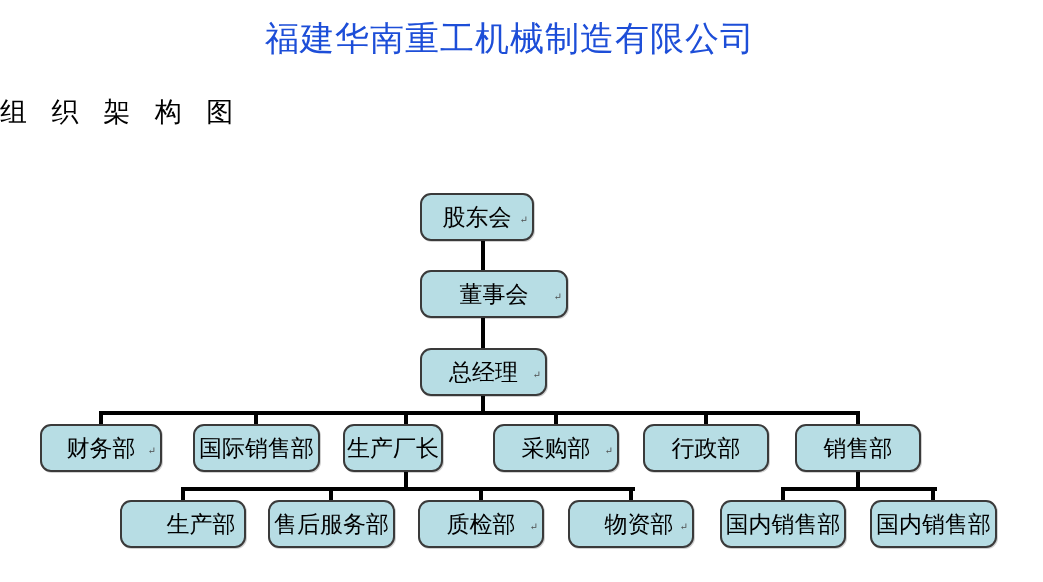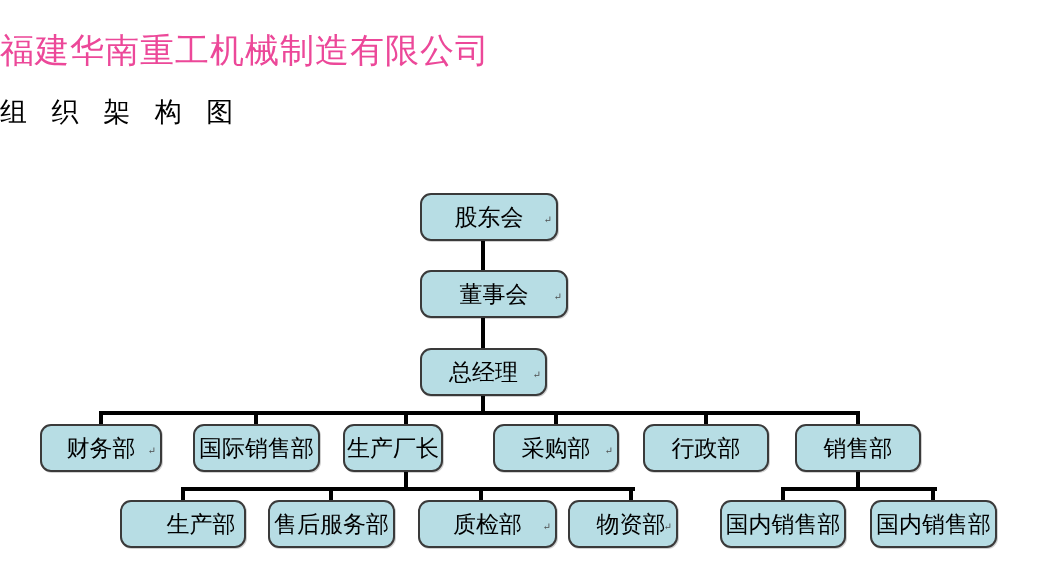--- a/index.html
+++ b/index.html
@@ -6,26 +6,27 @@
   .canvas {
     position: relative;
     width: 1043px;
     height: 582px;
     background: #ffffff;
     font-family: "DejaVu Serif", "Liberation Serif", serif;
     overflow: hidden;
   }
   .title {
     position: absolute;
-    top: 28px;
+    top: 16px;
     left: 0;
     width: 1020px;
+    text-align: center;
     font-size: 34px;
     letter-spacing: 1px;
-    color: #ec4899;
+    color: #1d4ed8;
     white-space: nowrap;
   }
   .subtitle {
     position: absolute;
     top: 94px;
     left: 0;
     width: 1000px;
     text-align: left;
     font-size: 27px;
     letter-spacing: 8px;
@@ -53,33 +54,33 @@
     right: 4px;
     bottom: 14px;
     font-size: 10px;
     color: #4a4a4a;
     letter-spacing: 0;
   }
   .v { position: absolute; width: 4px; background: #000000; }
   .h { position: absolute; height: 4px; background: #000000; }
 
   
-  .n-shareholders        { left: 420px; top: 193px; width: 138px; }
+  .n-shareholders        { left: 420px; top: 193px; width: 114px; }
   .n-board               { left: 420px; top: 270px; width: 148px; }
   .n-gm                  { left: 420px; top: 348px; width: 127px; }
   .n-finance             { left: 40px;  top: 424px; width: 122px; justify-content: center; }
   .n-rd                  { left: 193px; top: 424px; width: 127px; }
   .n-production-director { left: 343px; top: 424px; width: 100px; }
   .n-purchasing          { left: 493px; top: 424px; width: 126px; }
   .n-admin               { left: 643px; top: 424px; width: 126px; }
   .n-sales               { left: 795px; top: 424px; width: 126px; }
   .n-production          { left: 120px; top: 500px; width: 126px; padding-left: 36px; }
   .n-after-sales         { left: 268px; top: 500px; width: 127px; }
-  .n-qc                  { left: 418px; top: 500px; width: 139px; }
-  .n-materials           { left: 568px; top: 500px; width: 110px; padding-left: 16px; }
+  .n-qc                  { left: 418px; top: 500px; width: 126px; }
+  .n-materials           { left: 568px; top: 500px; width: 126px; padding-left: 16px; }
   .n-intl-sales          { left: 720px; top: 500px; width: 126px; }
   .n-domestic-sales      { left: 870px; top: 500px; width: 127px; }
 
   
   .c-sh-bd   { left: 481px; top: 241px; height: 31px; }
   .c-bd-gm   { left: 481px; top: 318px; height: 32px; }
   .c-gm-bus  { left: 481px; top: 394px; height: 21px; }
   .bus1      { left: 99px;  top: 411px; width: 761px; }
   .d1a { left: 99px;  top: 411px; height: 15px; }
   .d1b { left: 254px; top: 411px; height: 15px; }

